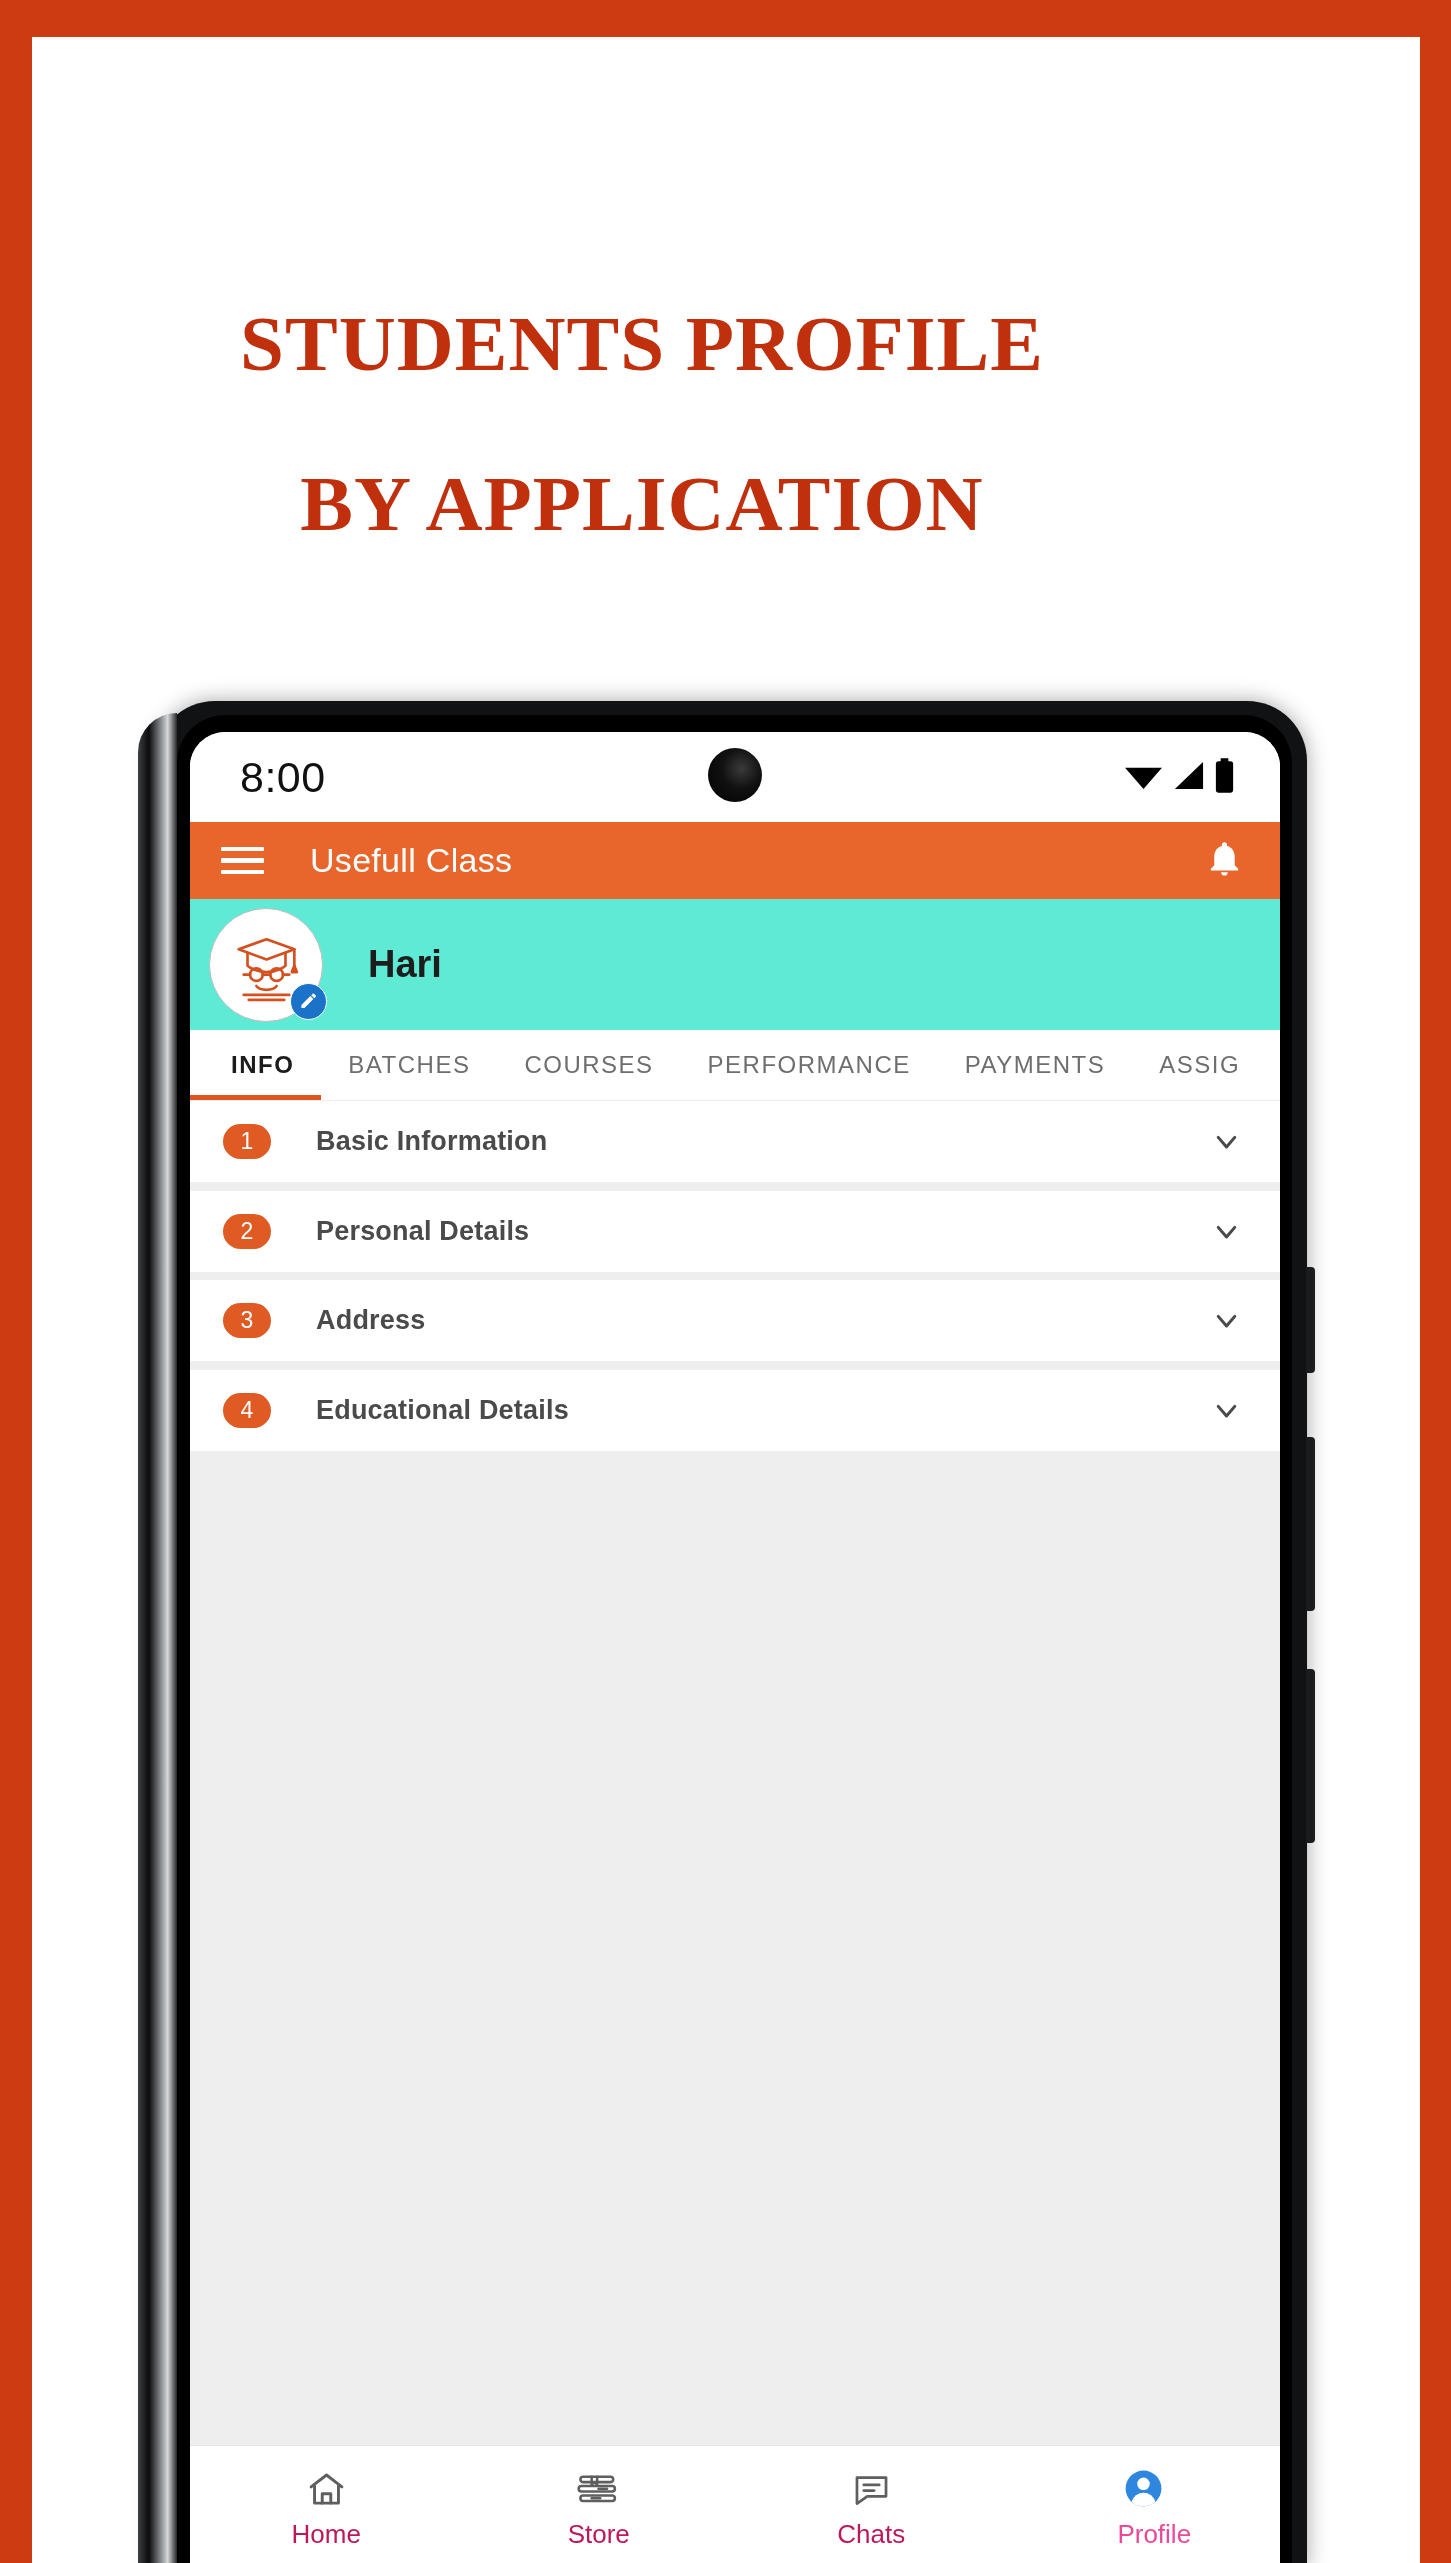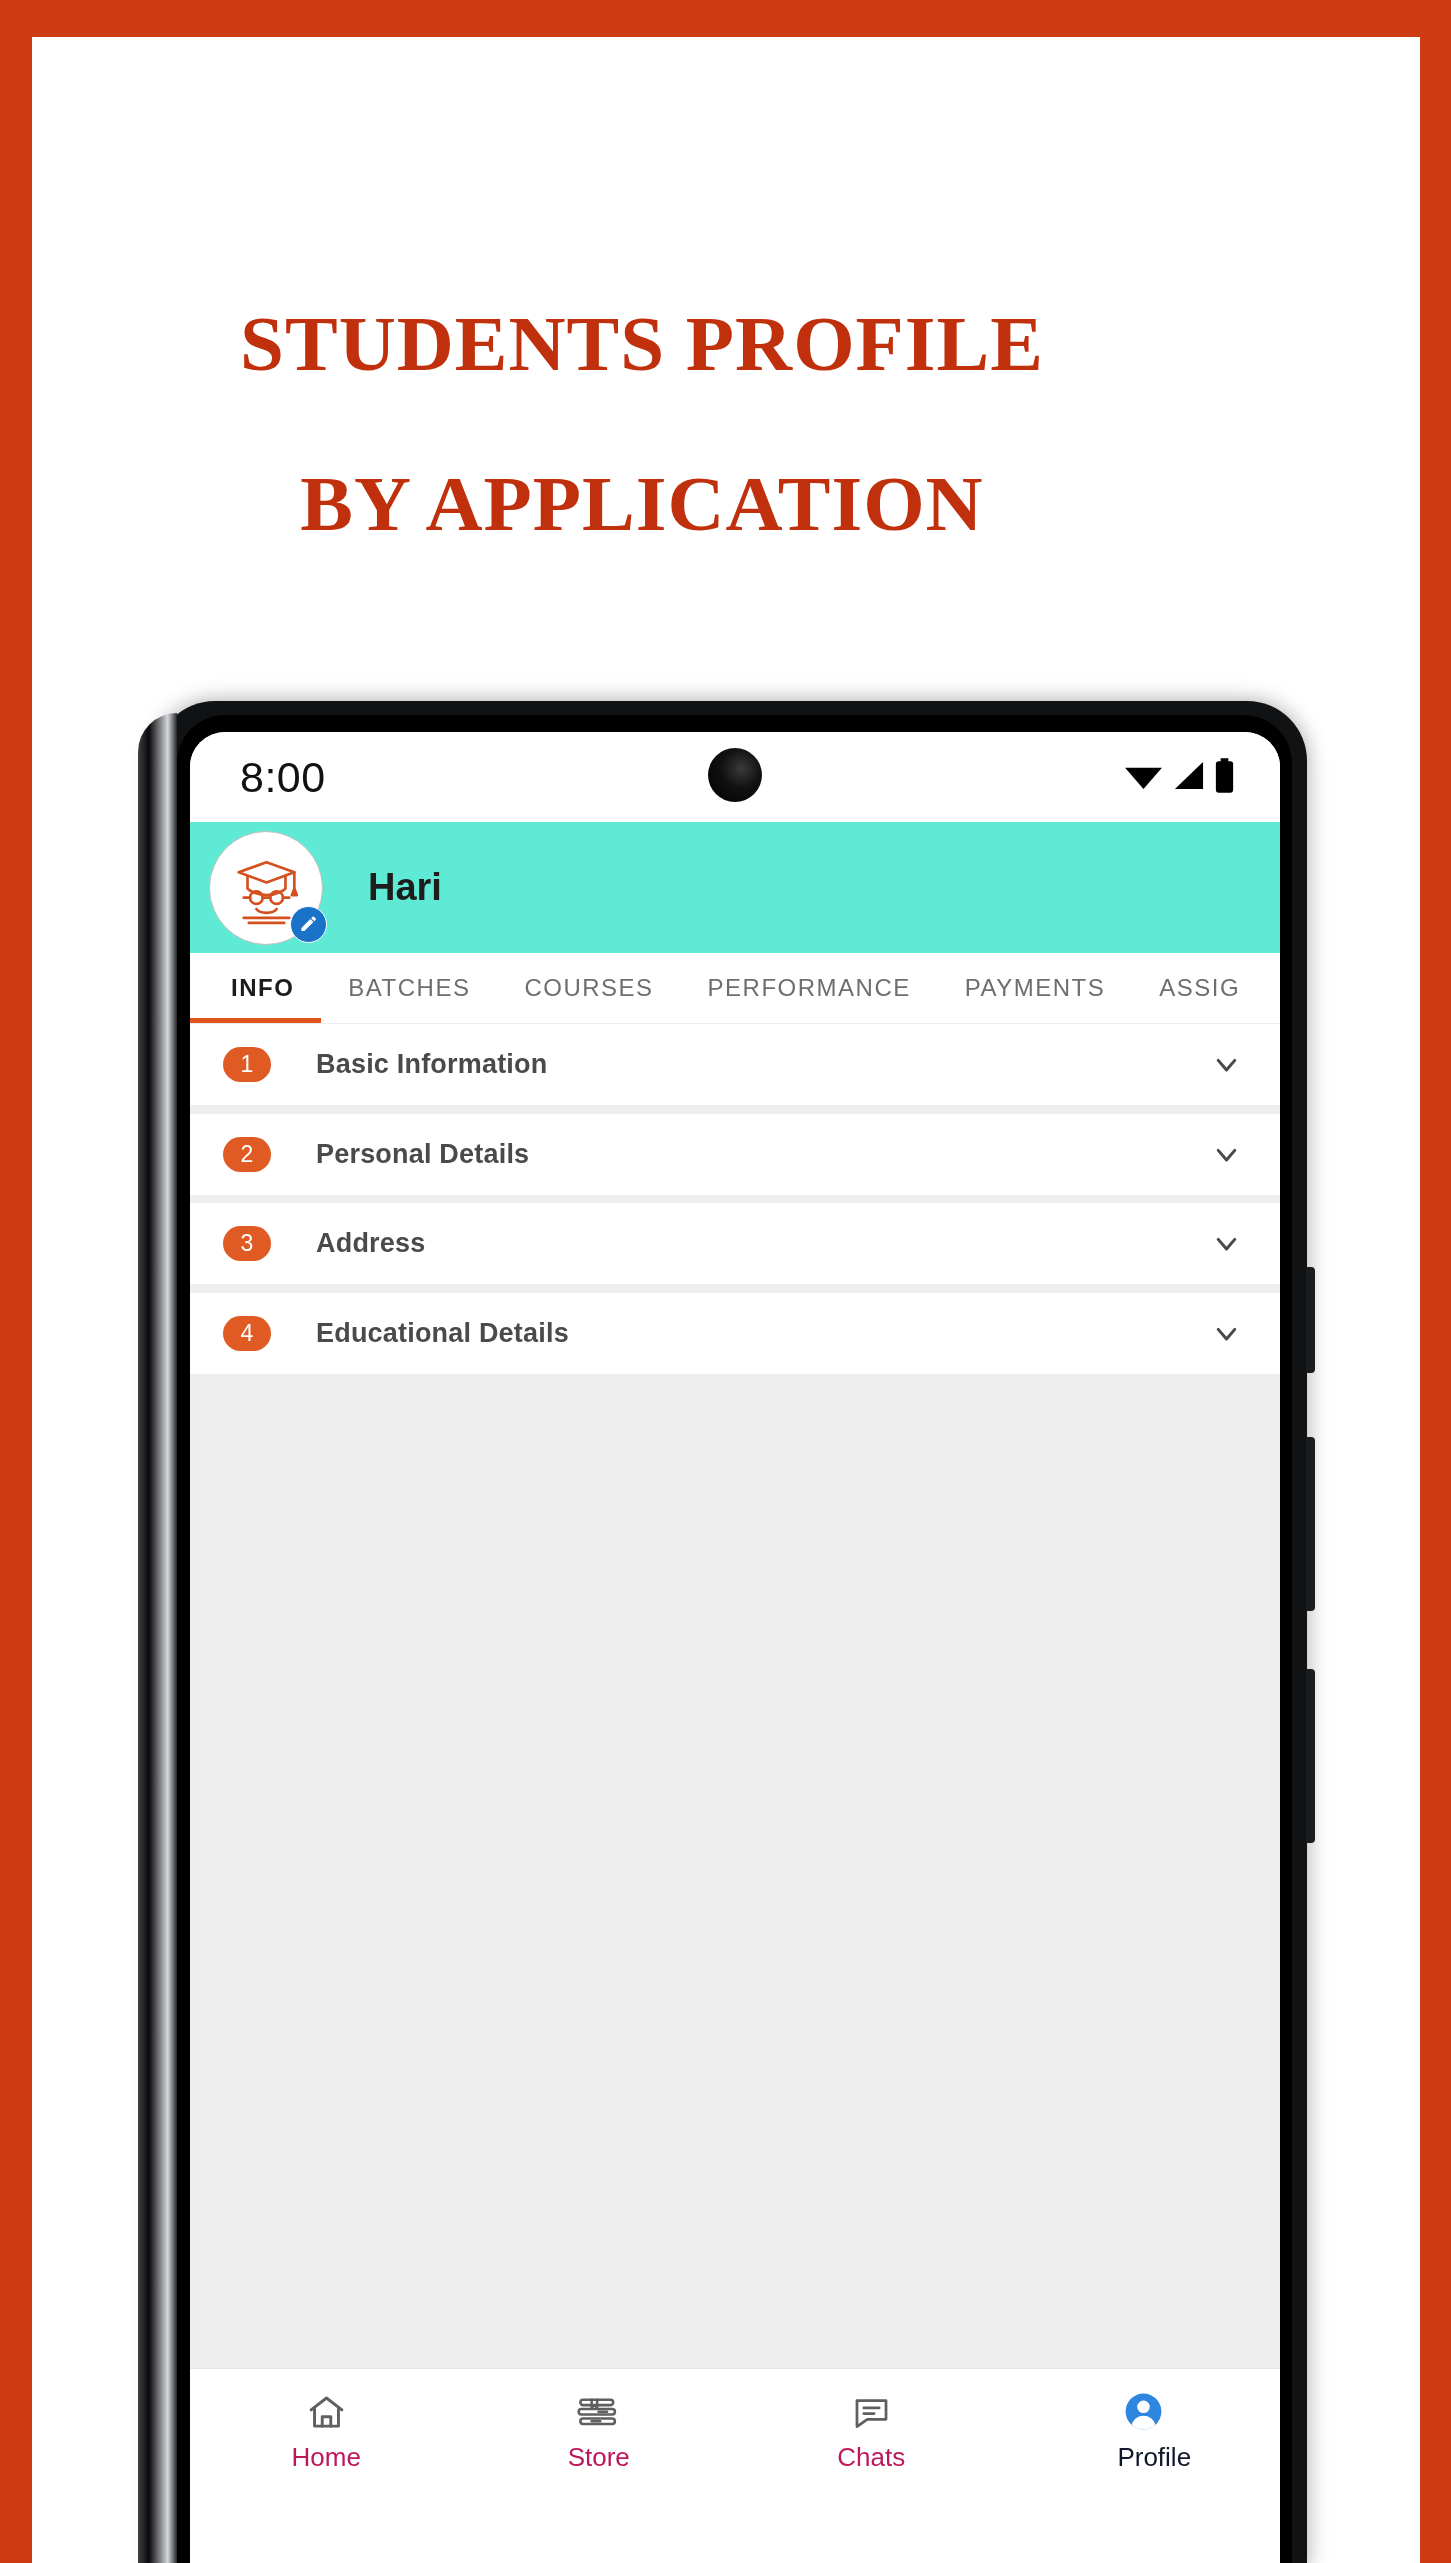--- a/index.html
+++ b/index.html
@@ -217,21 +217,21 @@
     display:flex; align-items:center;
   }
   .navitem {
     flex:1;
     display:flex; flex-direction:column;
     align-items:center; justify-content:center;
     gap:8.7px;
     cursor:pointer;
   }
   .navitem .nav-label { font-size:26px; color:#be185d; }
-  .navitem.active .nav-label { color:#0f172a;margin-left:21px; }
+  .navitem.active .nav-label { color:#ec4899;margin-left:21px; }
   .nav-icon { height:45px; display:flex; align-items:flex-end; }
 </style>
 </head>
 <body>
 
 <div id="frame">
   <div id="canvas">
 
     <div id="headline">
       <span class="l1">STUDENTS PROFILE</span>
@@ -266,20 +266,34 @@
             </span>
             <span>
               <svg width="23" height="37" viewBox="0 0 24 38">
                 <rect x="8" y="1" width="8" height="4" fill="#000"></rect>
                 <rect x="3" y="4" width="18" height="33" rx="3" fill="#000"></rect>
               </svg>
             </span>
           </div>
         </div>
 
+        <div class="appbar">
+          <div class="hamburger">
+            <i></i>
+              <i></i>
+              <i></i>
+          </div>
+          <div class="appbar-title">Usefull Class</div>
+          <div class="appbar-spacer"></div>
+          <span>
+            <svg width="41" height="43" viewBox="0 0 24 24" fill="#ffffff">
+              <path d="M12 22c1.1 0 2-.9 2-2h-4c0 1.1.9 2 2 2zm6-6v-5c0-3.07-1.64-5.64-4.5-6.32V4a1.5 1.5 0 0 0-3 0v.68C7.63 5.36 6 7.92 6 11v5l-2 2v1h16v-1l-2-2z"></path>
+            </svg>
+          </span>
+        </div>
 
         <div class="profile-row">
           <div class="avatar-wrap">
             <div class="avatar">
               <svg width="81" height="81" viewBox="0 0 64 64" fill="none" stroke="#d4511f" stroke-width="2.1" stroke-linecap="round" stroke-linejoin="round">
                 <path d="M10 20 L32 12 L54 20 L32 28 Z"></path>
                 <path d="M17 23 L17 33 C17 33 23 38 32 38 C41 38 47 33 47 33 L47 23"></path>
                 <path d="M54 20 L54 33"></path>
                 <path d="M54 33 l-2 5 h4 z" fill="#d4511f"></path>
                 <circle cx="24" cy="40" r="5"></circle>

